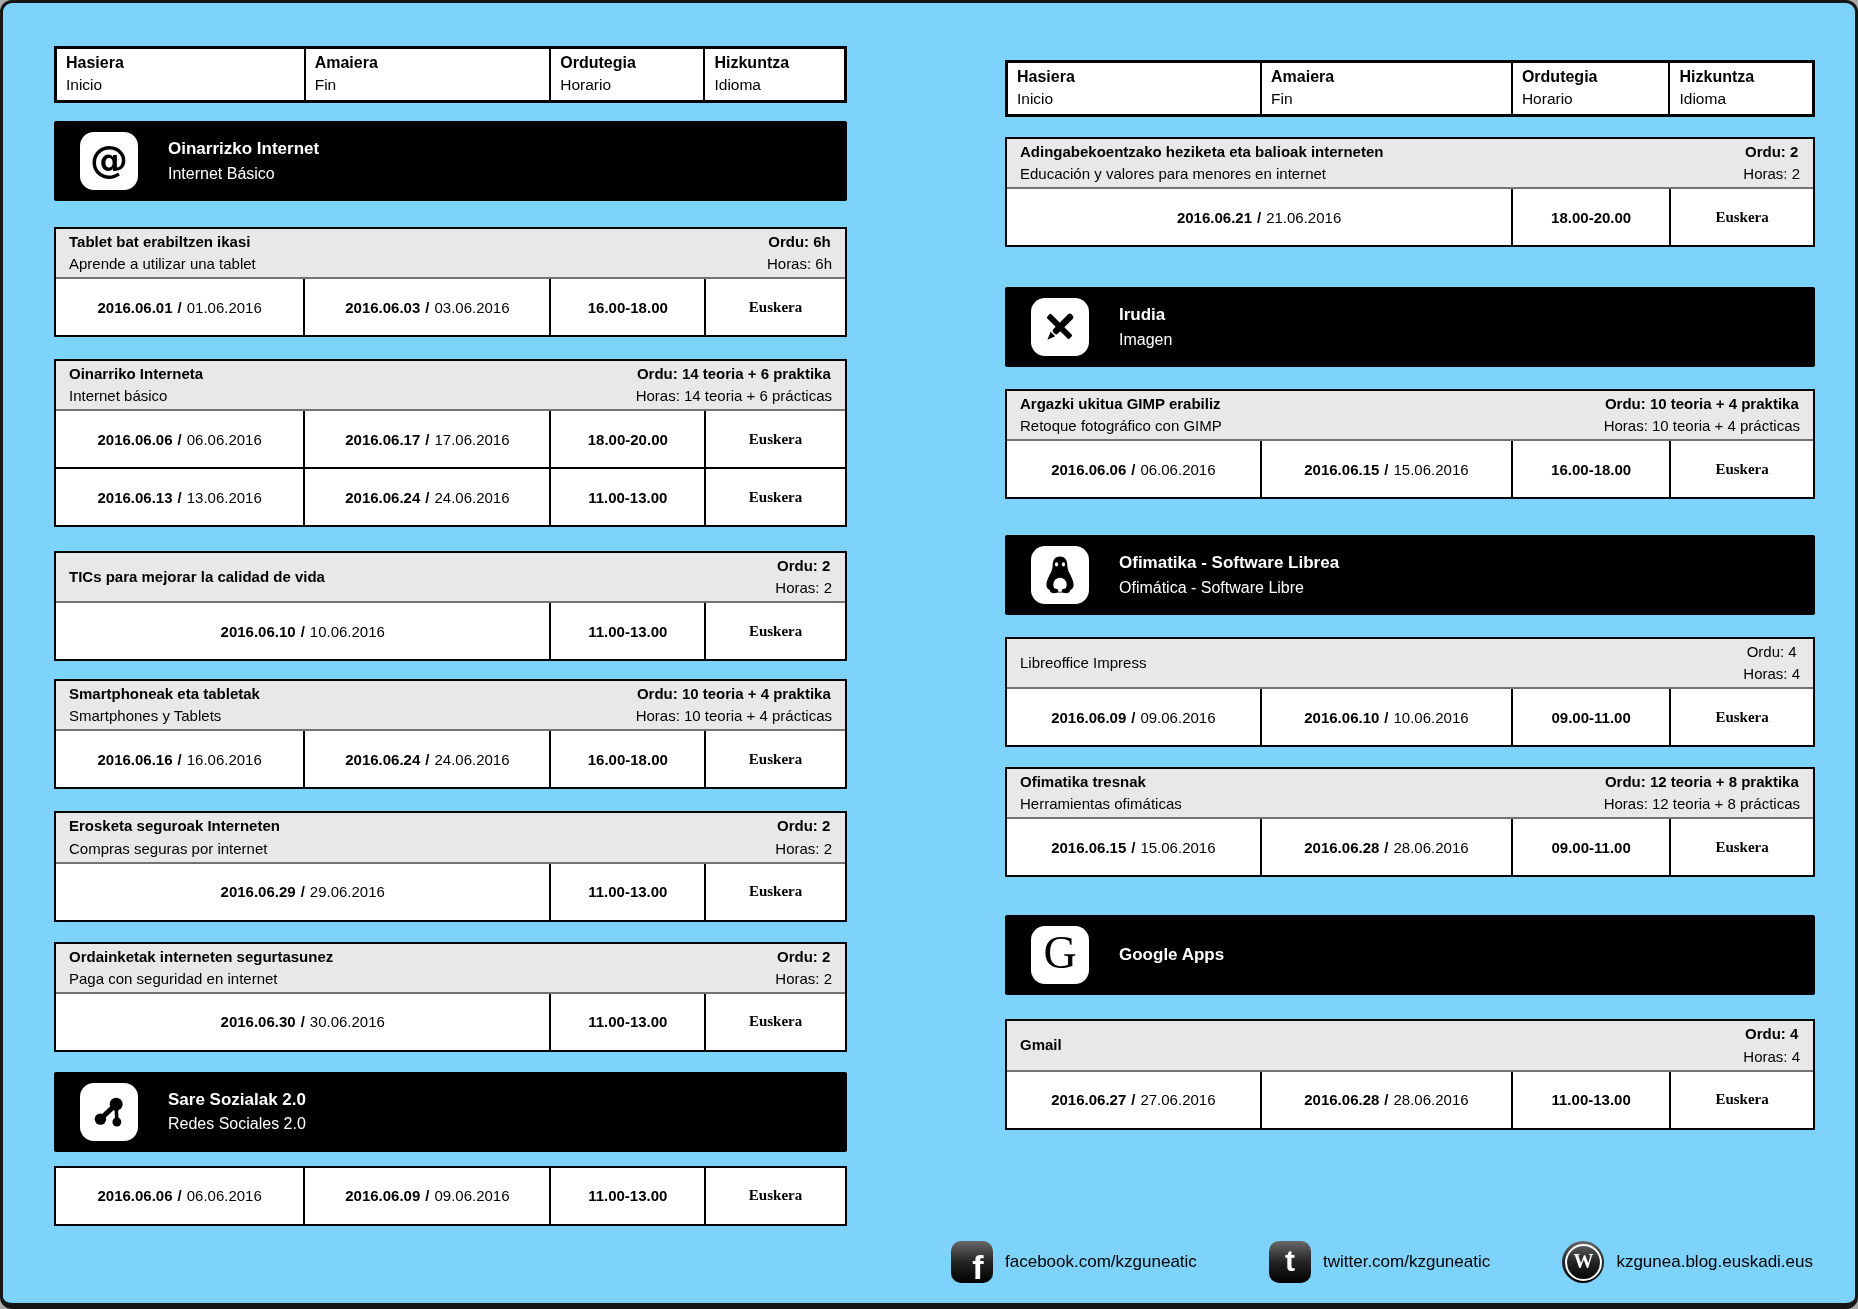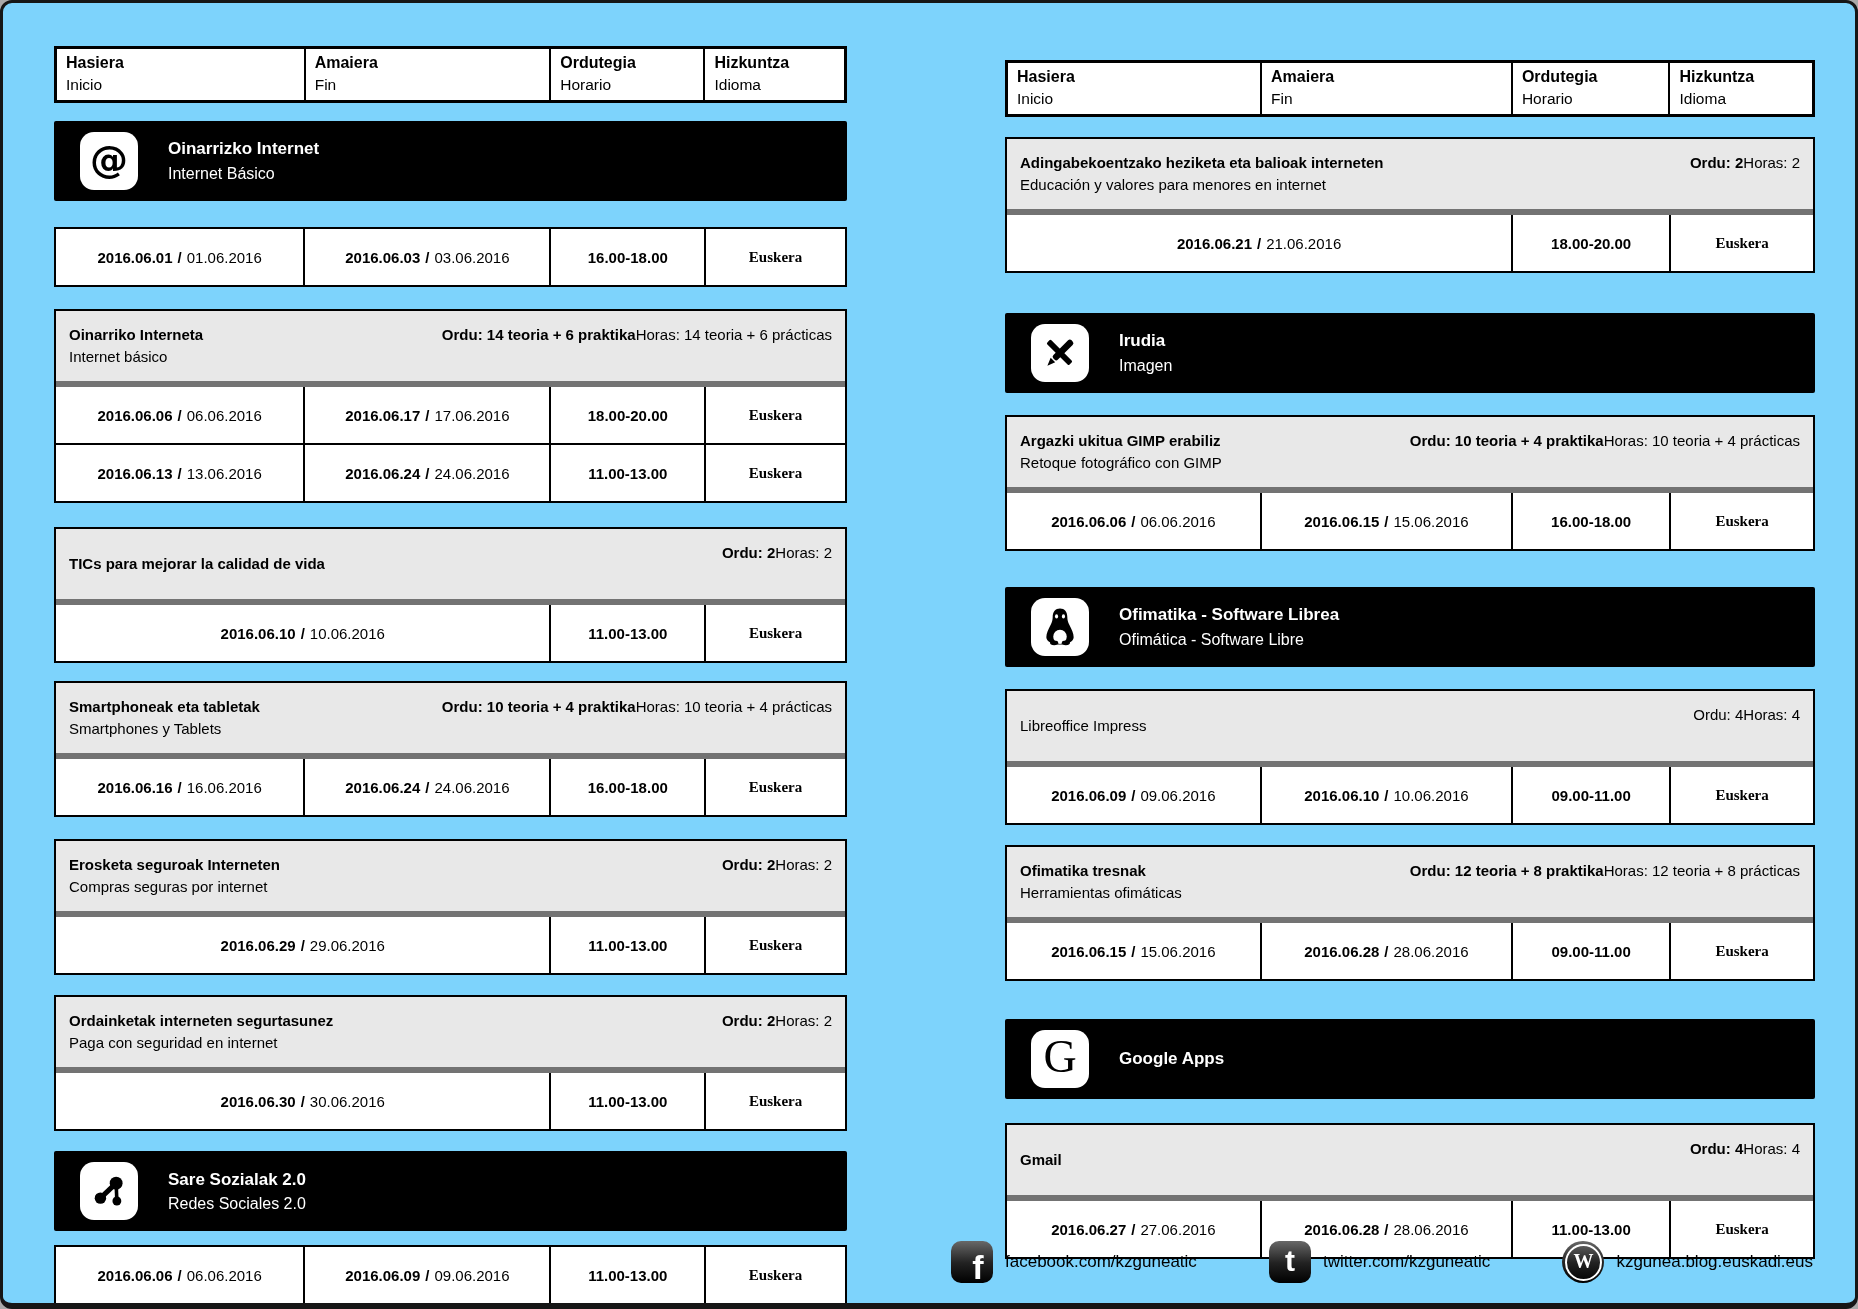--- a/index.html
+++ b/index.html
@@ -22,24 +22,24 @@
   .badge{width:58px;height:58px;background:#fff;border-radius:14px;margin-left:26px;flex:0 0 auto;
          display:flex;align-items:center;justify-content:center;color:#000;}
   .at-glyph{font-size:38px;font-weight:bold;font-family:"DejaVu Sans",sans-serif;transform:translateY(-2px);}
   .g-glyph{font-family:"Liberation Serif",serif;font-size:46px;line-height:1;transform:translateY(-2px);}
   .s-text{margin-left:30px;}
   .s-eu{font-weight:bold;font-size:17px;line-height:1.45;}
   .s-es{font-size:16px;line-height:1.45;}
 
   
   .course{border:2px solid #000;background:#fff;}
-  .c-head{background:#e8e8e8;border-bottom:6px solid #737373;display:flex;justify-content:space-between;
-          padding:13px 13px;min-height:44px;}
+  .c-head{background:#e8e8e8;border-bottom:2px solid #737373;display:flex;justify-content:space-between;
+          padding:2px 13px;min-height:44px;}
   .c-titles{display:flex;flex-direction:column;justify-content:center;}
-  .c-hours{display:flex;flex-direction:row;justify-content:center;text-align:center;white-space:nowrap;}
+  .c-hours{display:flex;flex-direction:column;justify-content:center;text-align:center;white-space:nowrap;}
   .t-eu{font-weight:bold;font-size:15px;line-height:1.47;}
   .t-es{font-size:15px;line-height:1.47;}
   .plain .t-eu{font-weight:normal;}
   .c-row{display:flex;height:56px;}
   .c-row + .c-row{border-top:2px solid #000;}
   .cell{box-sizing:border-box;display:flex;align-items:center;justify-content:center;
         font-size:15px;font-weight:bold;border-right:2px solid #000;white-space:nowrap;}
   .c1{width:31.6%;}.c2{width:31.2%;}.c3{width:19.6%;text-align:right;}.c4{width:17.6%;border-right:none;font-family:Liberation Serif, serif;}
   .c12{width:62.8%;}
   .light{font-weight:normal;}
@@ -90,20 +90,30 @@
       <div class="badge">
           <span class="at-glyph">@</span>
         </div>
       <div class="s-text">
         <div class="s-eu">Oinarrizko Internet</div>
         <div class="s-es">Internet Básico</div>
       </div>
     </div>
 
     <div class="course" style="margin-top:26px">
+      <div class="c-head">
+        <div class="c-titles">
+          <div class="t-eu">Tablet bat erabiltzen ikasi</div>
+          <div class="t-es">Aprende a utilizar una tablet</div>
+        </div>
+        <div class="c-hours">
+          <div class="t-eu">Ordu: 6h</div>
+          <div class="t-es">Horas: 6h</div>
+        </div>
+      </div>
       <div class="c-row">
         <div class="cell c1">
             <b>2016.06.01</b>
             <span class="sep">/</span>
             <span class="light">01.06.2016</span>
           </div>
         <div class="cell c2">
             <b>2016.06.03</b>
             <span class="sep">/</span>
             <span class="light">03.06.2016</span>

